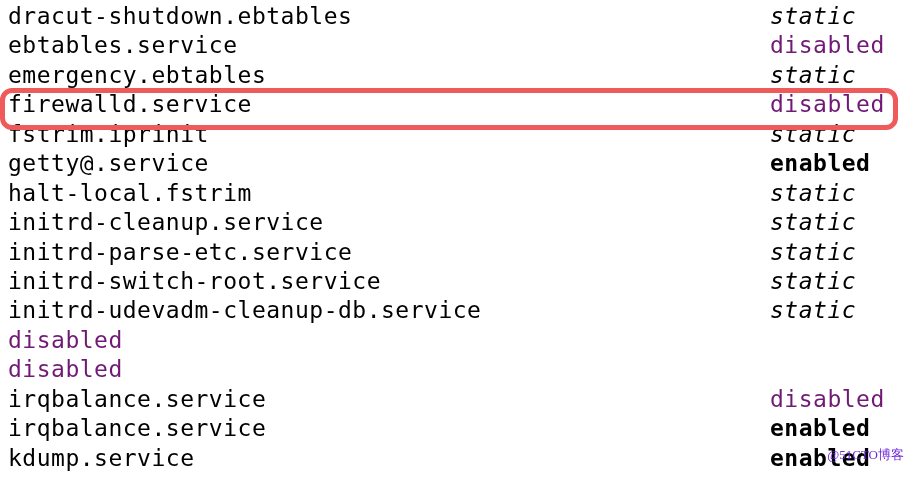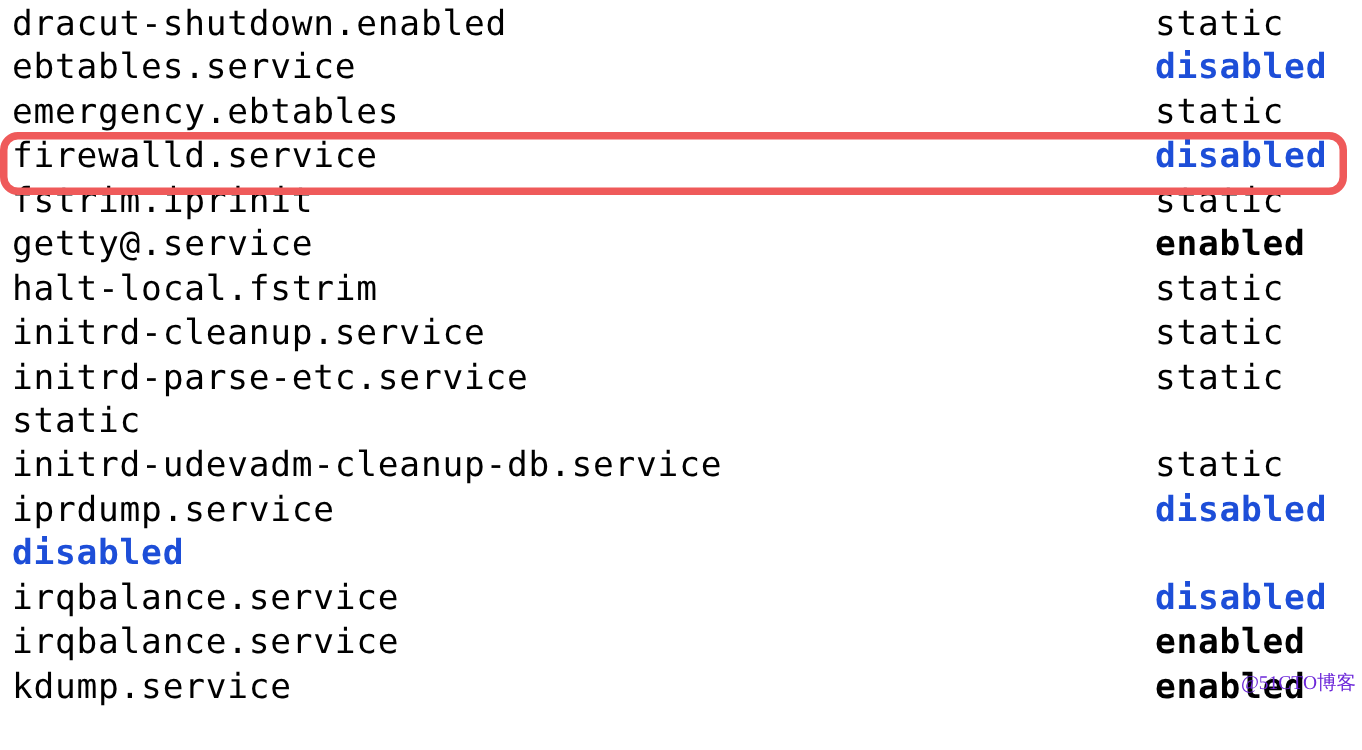--- a/index.html
+++ b/index.html
@@ -16,22 +16,22 @@
       overflow: hidden;
       position: relative;
     }
     .row {
       display: flex;
       justify-content: space-between;
       white-space: pre;
     }
     .svc { flex: 0 0 auto; }
     .state { flex: 0 0 auto; text-align: left; min-width: 130px; }
-    .state-static { color: #000; font-weight: 400; }
-    .state-disabled { color: #1d4ed8; font-weight: 700; }
+    .state-static { color: #000; font-weight: 400; font-style: italic; }
+    .state-disabled { color: #701a75; font-weight: 400; }
     .state-enabled { color: #000000; font-weight: 700; }
     .highlight-box {
       border: 5px solid #ef5a5a;
       border-radius: 12px;
       position: absolute;
       pointer-events: none;
     }
     .watermark {
       position: absolute;
       right: 4px;
@@ -39,31 +39,31 @@
       font-size: 13px;
       color: #6d28d9;
       font-family: Liberation Serif, serif;
       letter-spacing: 0;
     }
   </style>
 </head>
 <body>
 
 <div id="list">
-    <div class="row"><span class="svc">dracut-shutdown.enabled</span><span class="state state-static">static</span></div>
+    <div class="row"><span class="svc">dracut-shutdown.ebtables</span><span class="state state-static">static</span></div>
     <div class="row"><span class="svc">ebtables.service</span><span class="state state-disabled">disabled</span></div>
     <div class="row"><span class="svc">emergency.ebtables</span><span class="state state-static">static</span></div>
     <div class="row"><span class="svc">firewalld.service</span><span class="state state-disabled">disabled</span></div>
     <div class="row"><span class="svc">fstrim.iprinit</span><span class="state state-static">static</span></div>
     <div class="row"><span class="svc">getty@.service</span><span class="state state-enabled">enabled</span></div>
     <div class="row"><span class="svc">halt-local.fstrim</span><span class="state state-static">static</span></div>
     <div class="row"><span class="svc">initrd-cleanup.service</span><span class="state state-static">static</span></div>
     <div class="row"><span class="svc">initrd-parse-etc.service</span><span class="state state-static">static</span></div>
-    <div class="row"><span class="state state-static">static</span></div>
+    <div class="row"><span class="svc">initrd-switch-root.service</span><span class="state state-static">static</span></div>
     <div class="row"><span class="svc">initrd-udevadm-cleanup-db.service</span><span class="state state-static">static</span></div>
-    <div class="row"><span class="svc">iprdump.service</span><span class="state state-disabled">disabled</span></div>
+    <div class="row"><span class="state state-disabled">disabled</span></div>
     <div class="row"><span class="state state-disabled">disabled</span></div>
     <div class="row"><span class="svc">irqbalance.service</span><span class="state state-disabled">disabled</span></div>
     <div class="row"><span class="svc">irqbalance.service</span><span class="state state-enabled">enabled</span></div>
     <div class="row"><span class="svc">kdump.service</span><span class="state state-enabled">enabled</span></div>
   </div>
 <div class="highlight-box" style="top: 88px; left: 0px; width: 898px; height: 42px;"></div>
 <div class="watermark">@51CTO博客</div>
 
 </body></html>

